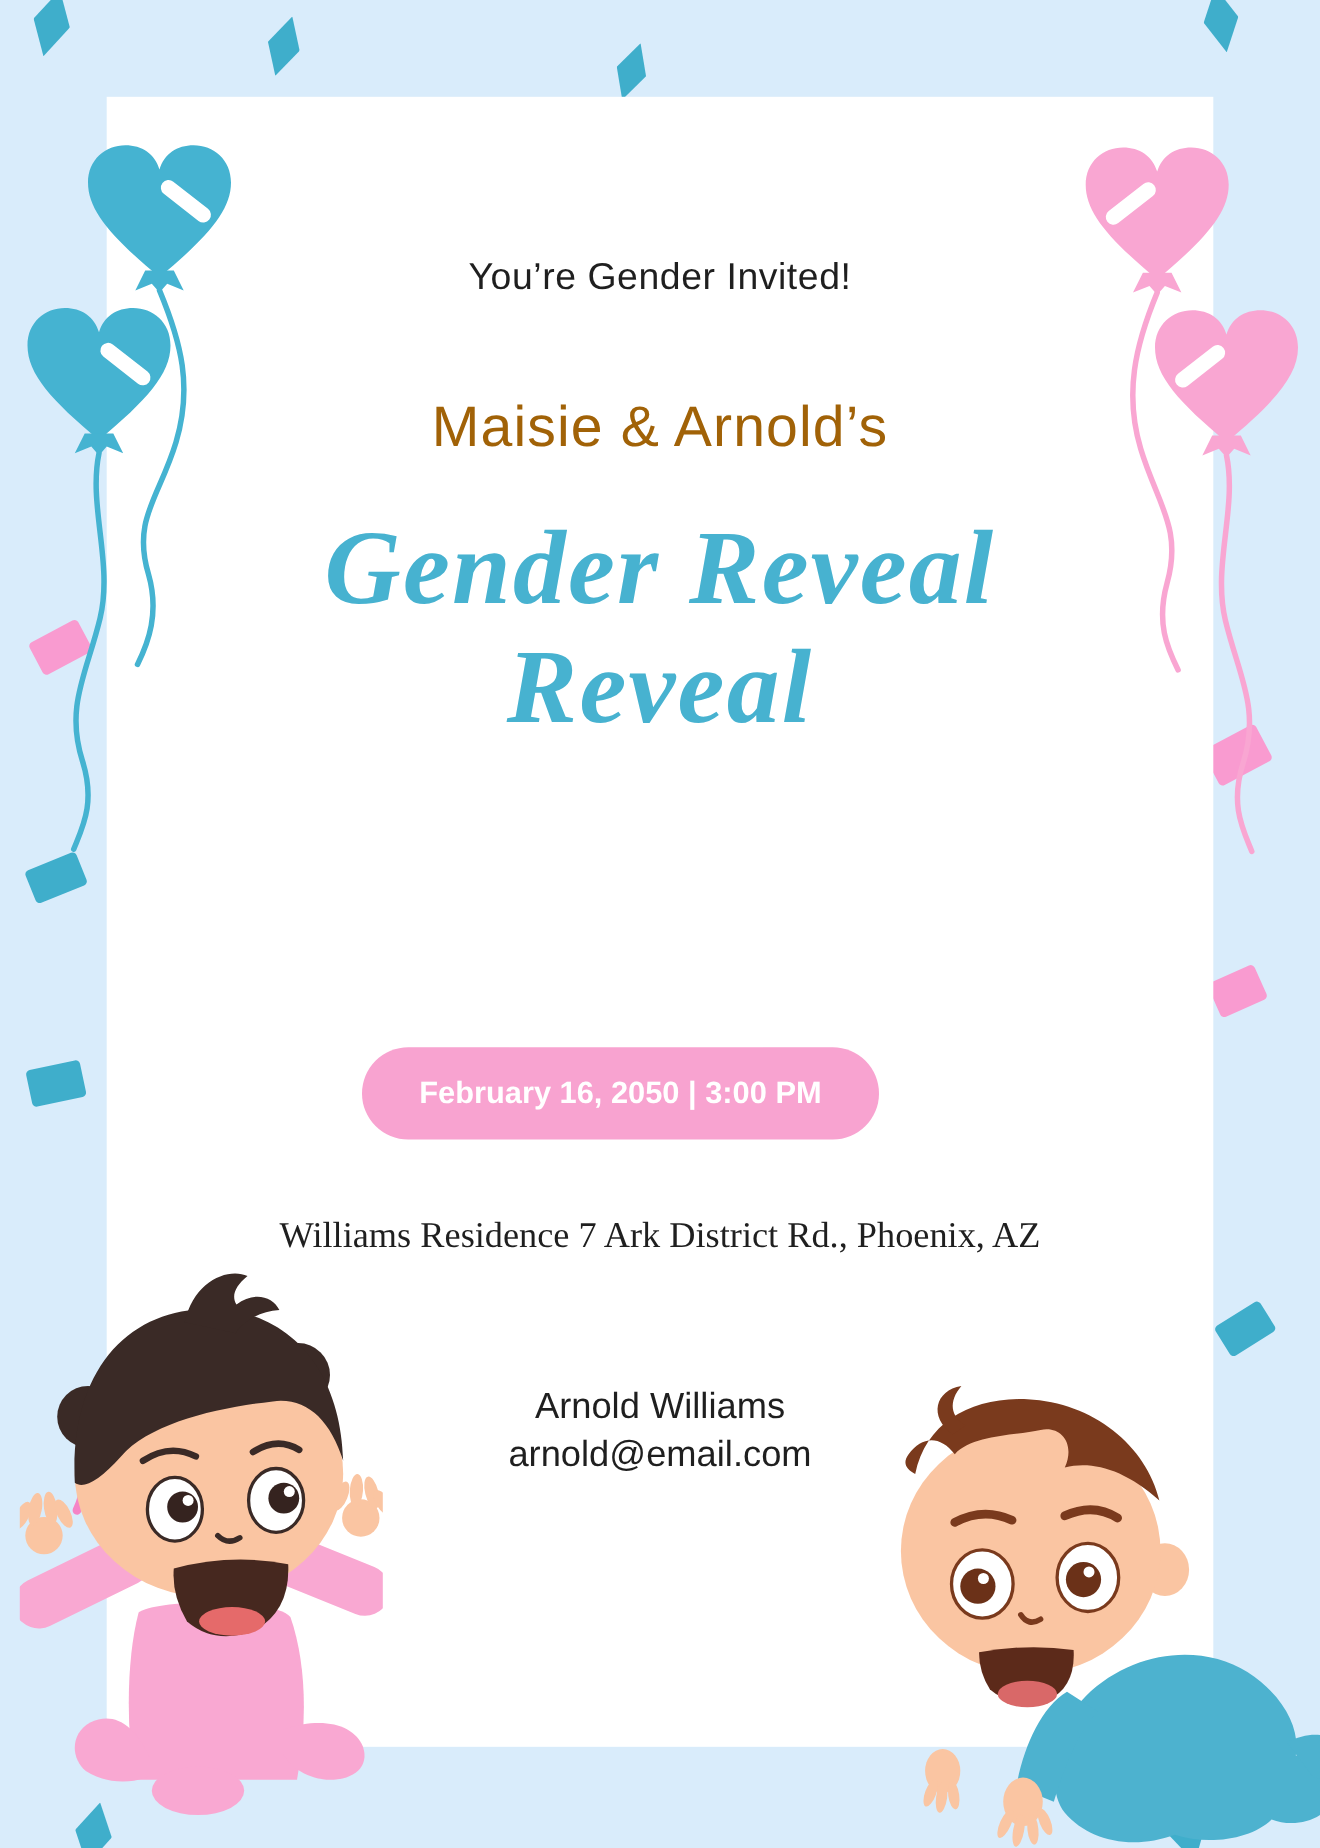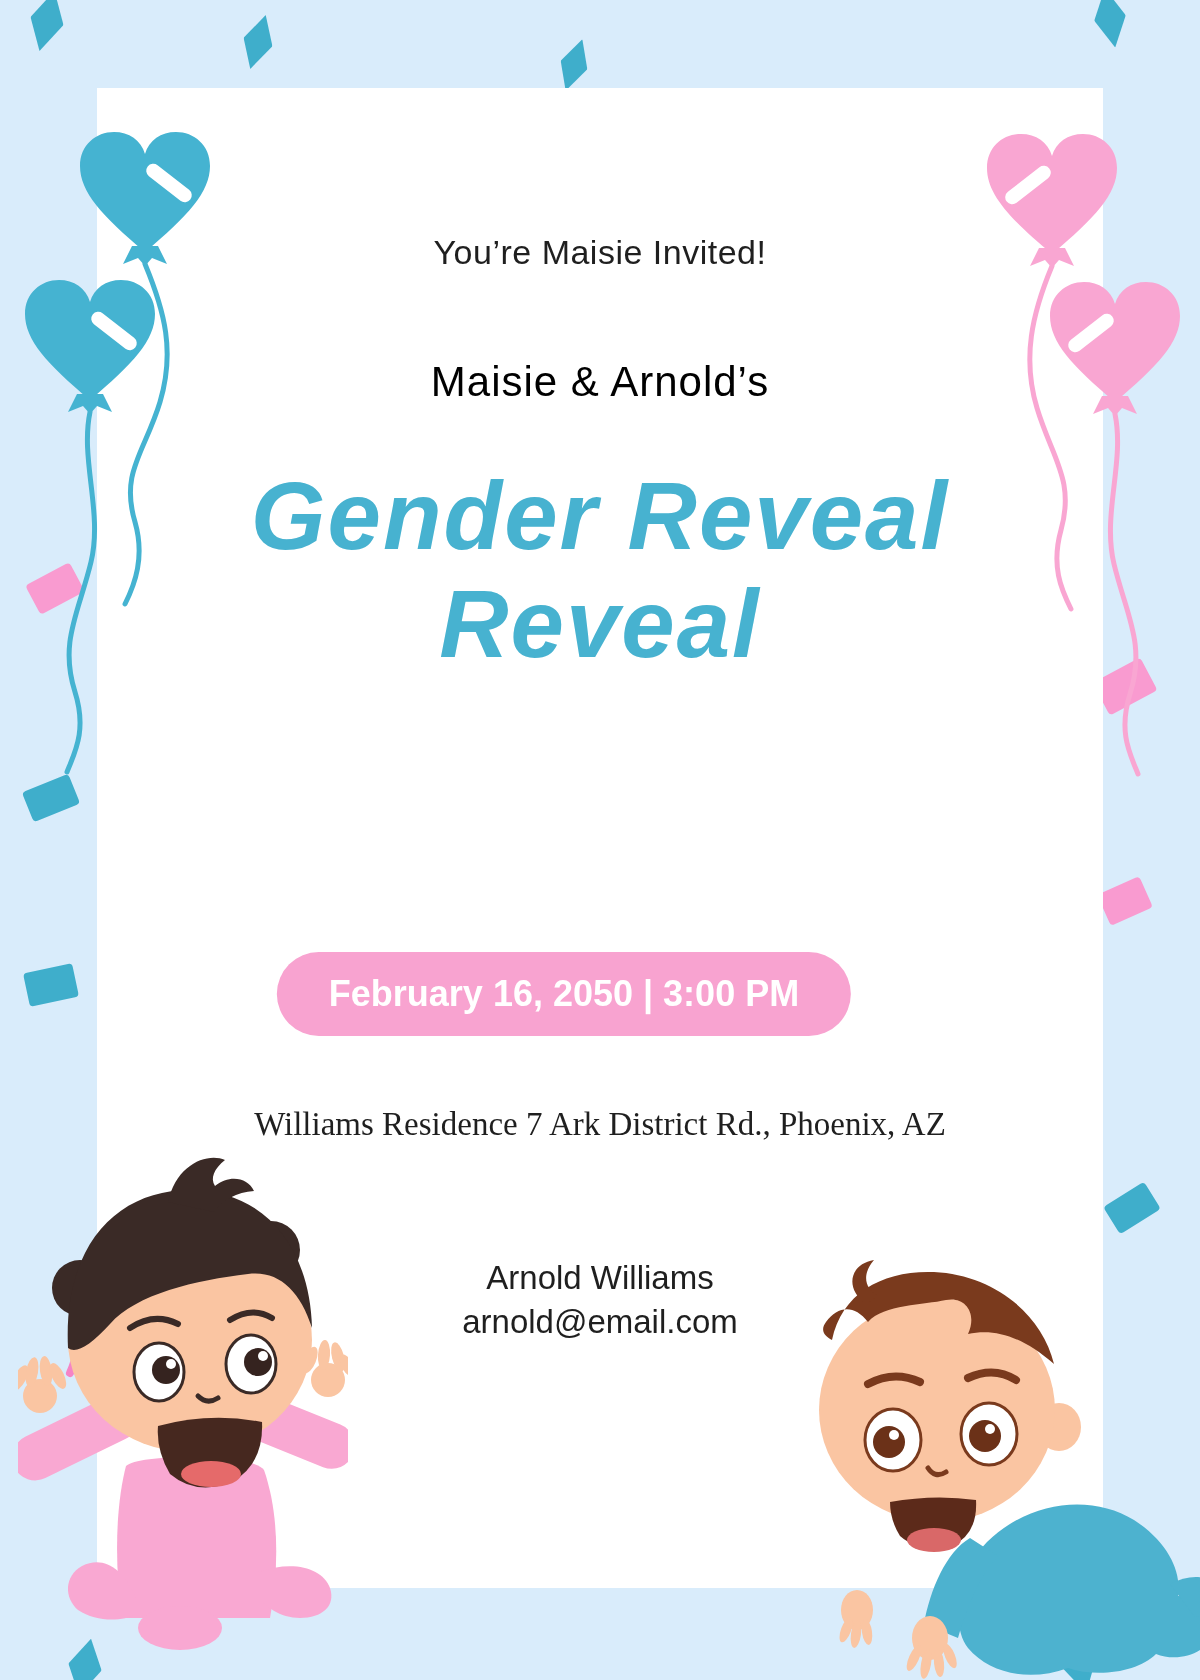--- a/index.html
+++ b/index.html
@@ -26,32 +26,32 @@
   .c6 { left:26px; top:782px; width:50px; height:32px; transform:rotate(-22deg); }
   .c7 { left:26px; top:968px; width:50px; height:34px; transform:rotate(-12deg); }
   .c8 { left:1098px; top:668px; width:54px; height:37px; transform:rotate(-28deg); }
   .c9 { left:1102px; top:884px; width:46px; height:34px; transform:rotate(-24deg); }
   .c10 { left:1108px; top:1192px; width:48px; height:32px; transform:rotate(-32deg); }
   .c11 { left:68px; top:1638px; width:34px; height:58px; transform:rotate(12deg); }
   .c12 { left:1062px; top:1634px; width:34px; height:60px; transform:rotate(-14deg); }
   
   .txt { position:absolute; left:0; right:0; text-align:center; color:#1F1F1F; }
   .intro   { top:233px; font-size:34px; font-weight:500; letter-spacing:.5px; }
-  .hosts   { top:358px; font-size:42px; font-weight:500; color:#000000; letter-spacing:1px; }
+  .hosts   { top:358px; font-size:52px; font-weight:500; color:#a16207; letter-spacing:1px; }
   .script-title {
     top:462px; font-size:96px; line-height:1.12; color:#47B2D0;
-    font-family:Liberation Sans, sans-serif; font-style:italic; font-weight:bold;
+    font-family:Liberation Serif, serif; font-style:italic; font-weight:bold;
     letter-spacing:2px;
   }
   .tagline { top:831px; font-size:36px; font-weight:500; }
   .pill {
     position:absolute; top:952px; left:564px; transform:translateX(-50%);
     background:#F8A3D0; color:#FFFFFF; border-radius:42px;
     height:84px; line-height:84px; padding:0 52px;
-    font-size:36px; font-weight:bold; white-space:nowrap;
+    font-size:28px; font-weight:bold; white-space:nowrap;
   }
   .address { top:1102px; font-size:33px; line-height:44px;font-family:Liberation Serif, serif; }
   .contact { top:1256px; font-size:33px; line-height:44px; }
   .deco { position:absolute; }
 </style>
 </head>
 <body>
 
 <div class="poster">
 
@@ -93,21 +93,21 @@
       <path d="M52 114 L78 114 L87 132 L72 126 L65 134 L58 126 L43 132 Z" fill="#F9A6D2"></path>
     </g>
     <g transform="translate(100,170)">
       <path d="M65 132 C 75 180 52 232 64 282 C 76 332 96 362 80 412 C 68 450 80 472 88 492" fill="none" stroke="#F9A6D2" stroke-width="5" stroke-linecap="round"></path>
       <path d="M65 120 C 22 84 0 60 0 34 C 0 13 16 0 34 0 C 49 0 61 8 65 22 C 69 8 81 0 96 0 C 114 0 130 13 130 34 C 130 60 108 84 65 120 Z" fill="#F9A6D2"></path>
       <rect x="14" y="44" width="54" height="14" rx="7" fill="#FFFFFF" transform="rotate(-38 41 51)"></rect>
       <path d="M52 114 L78 114 L87 132 L72 126 L65 134 L58 126 L43 132 Z" fill="#F9A6D2"></path>
     </g>
   </svg>
 
-  <div class="txt intro">You’re Maisie Invited!</div>
+  <div class="txt intro">You’re Gender Invited!</div>
   <div class="txt hosts">Maisie &amp; Arnold’s</div>
   <div class="txt script-title">
     <div>Gender Reveal</div>
     <div>Reveal</div>
   </div>
   <div class="pill">February 16, 2050 | 3:00 PM</div>
   <div class="txt address">
     <div>Williams Residence 7 Ark District Rd., Phoenix, AZ</div>
   </div>
   <div class="txt contact">

